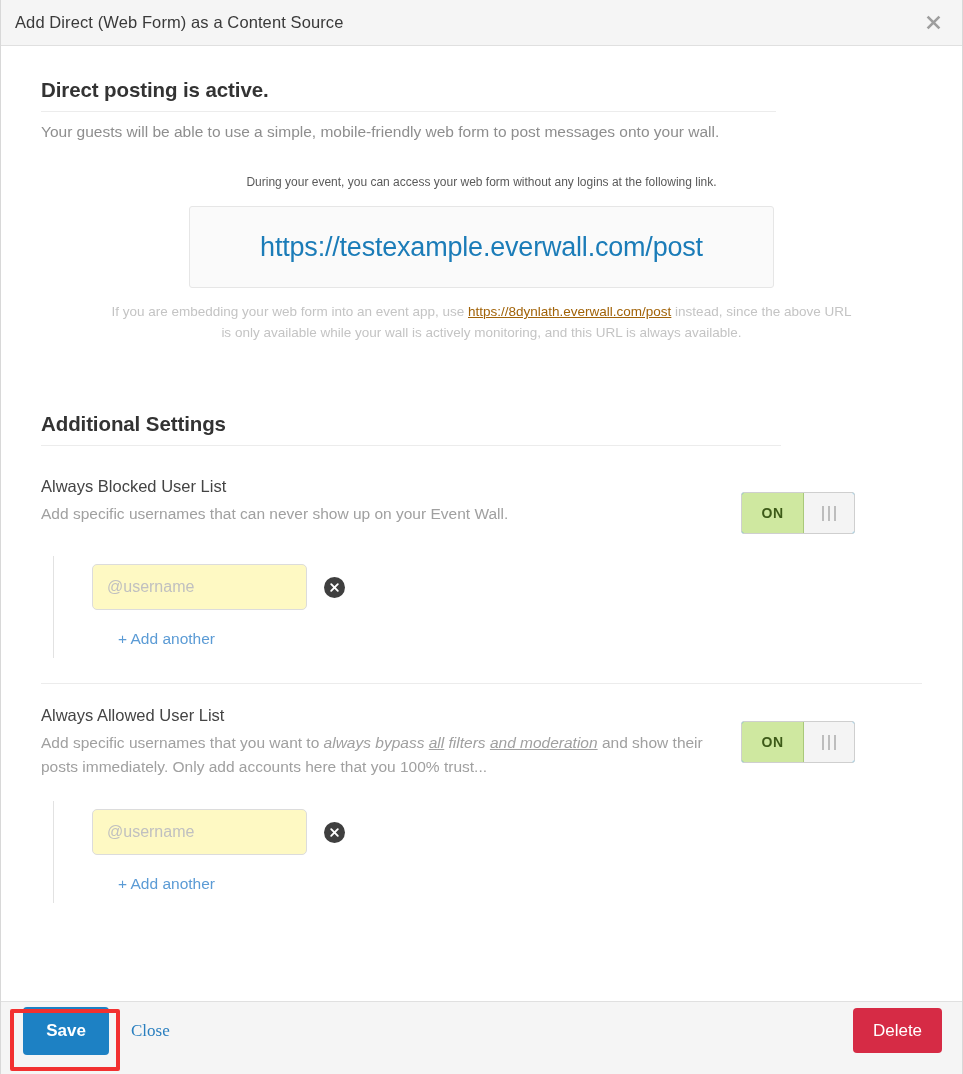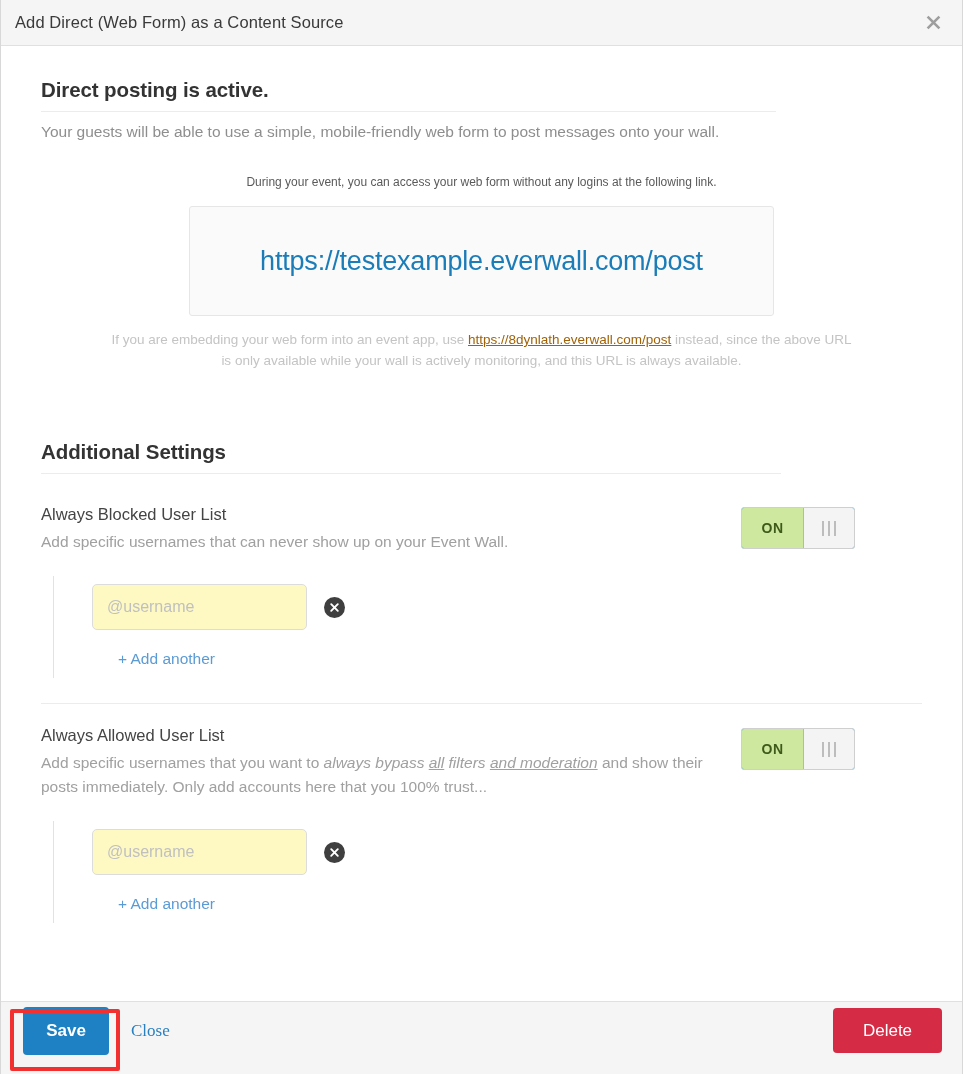--- a/index.html
+++ b/index.html
@@ -82,21 +82,21 @@
   
   .link-intro {
     text-align: center;
     font-size: 12px;
     color: #5a5a5a;
     margin: 32px 0 0 0;
   }
   .link-box {
     margin: 17px auto 0 auto;
     width: 585px;
-    height: 110px;
+    height: 82px;
     background: #fafafa;
     border: 1px solid #e6e6e6;
     border-radius: 3px;
     display: flex; align-items: center; justify-content: center;
   }
   .link-box a {
     font-size: 27px;
     color: #1b7cb8;
     text-decoration: none;
     letter-spacing: -.2px;
@@ -151,21 +151,21 @@
   
   .toggle {
     flex: 0 0 auto;
     width: 114px; height: 42px;
     display: flex;
     border: 1px solid #cfcfcf;
     border-radius: 3px;
     overflow: hidden;
     cursor: pointer;
     background: #0ea5e9;
-    margin-top: 2px;
+    margin-top: 15px;
   }
   .toggle-on {
     flex: 0 0 62px;
     background: #cfe8a0;
     border-right: 1px solid #a9c97a;
     display: flex; align-items: center; justify-content: center;
     font-size: 14px; font-weight: bold;
     color: #3d5a18;
     letter-spacing: .4px;
   }
@@ -255,21 +255,21 @@
     color: #2a7fbf;
     font-size: 17px;
     margin-left: 22px;
     cursor: pointer;
     font-family: Liberation Serif, serif;
     padding: 0;
   }
   .btn-delete {
     background: #d62b45;
     font-size: 17px;
-    width: 109px; height: 45px;
+    width: 89px; height: 45px;
     margin-left: auto;
   }
   .save-highlight {
     position: absolute;
     left: 10px; top: 1009px;
     width: 110px; height: 62px;
     border: 4px solid #f23030;
     border-radius: 2px;
     pointer-events: none;
     z-index: 40;

